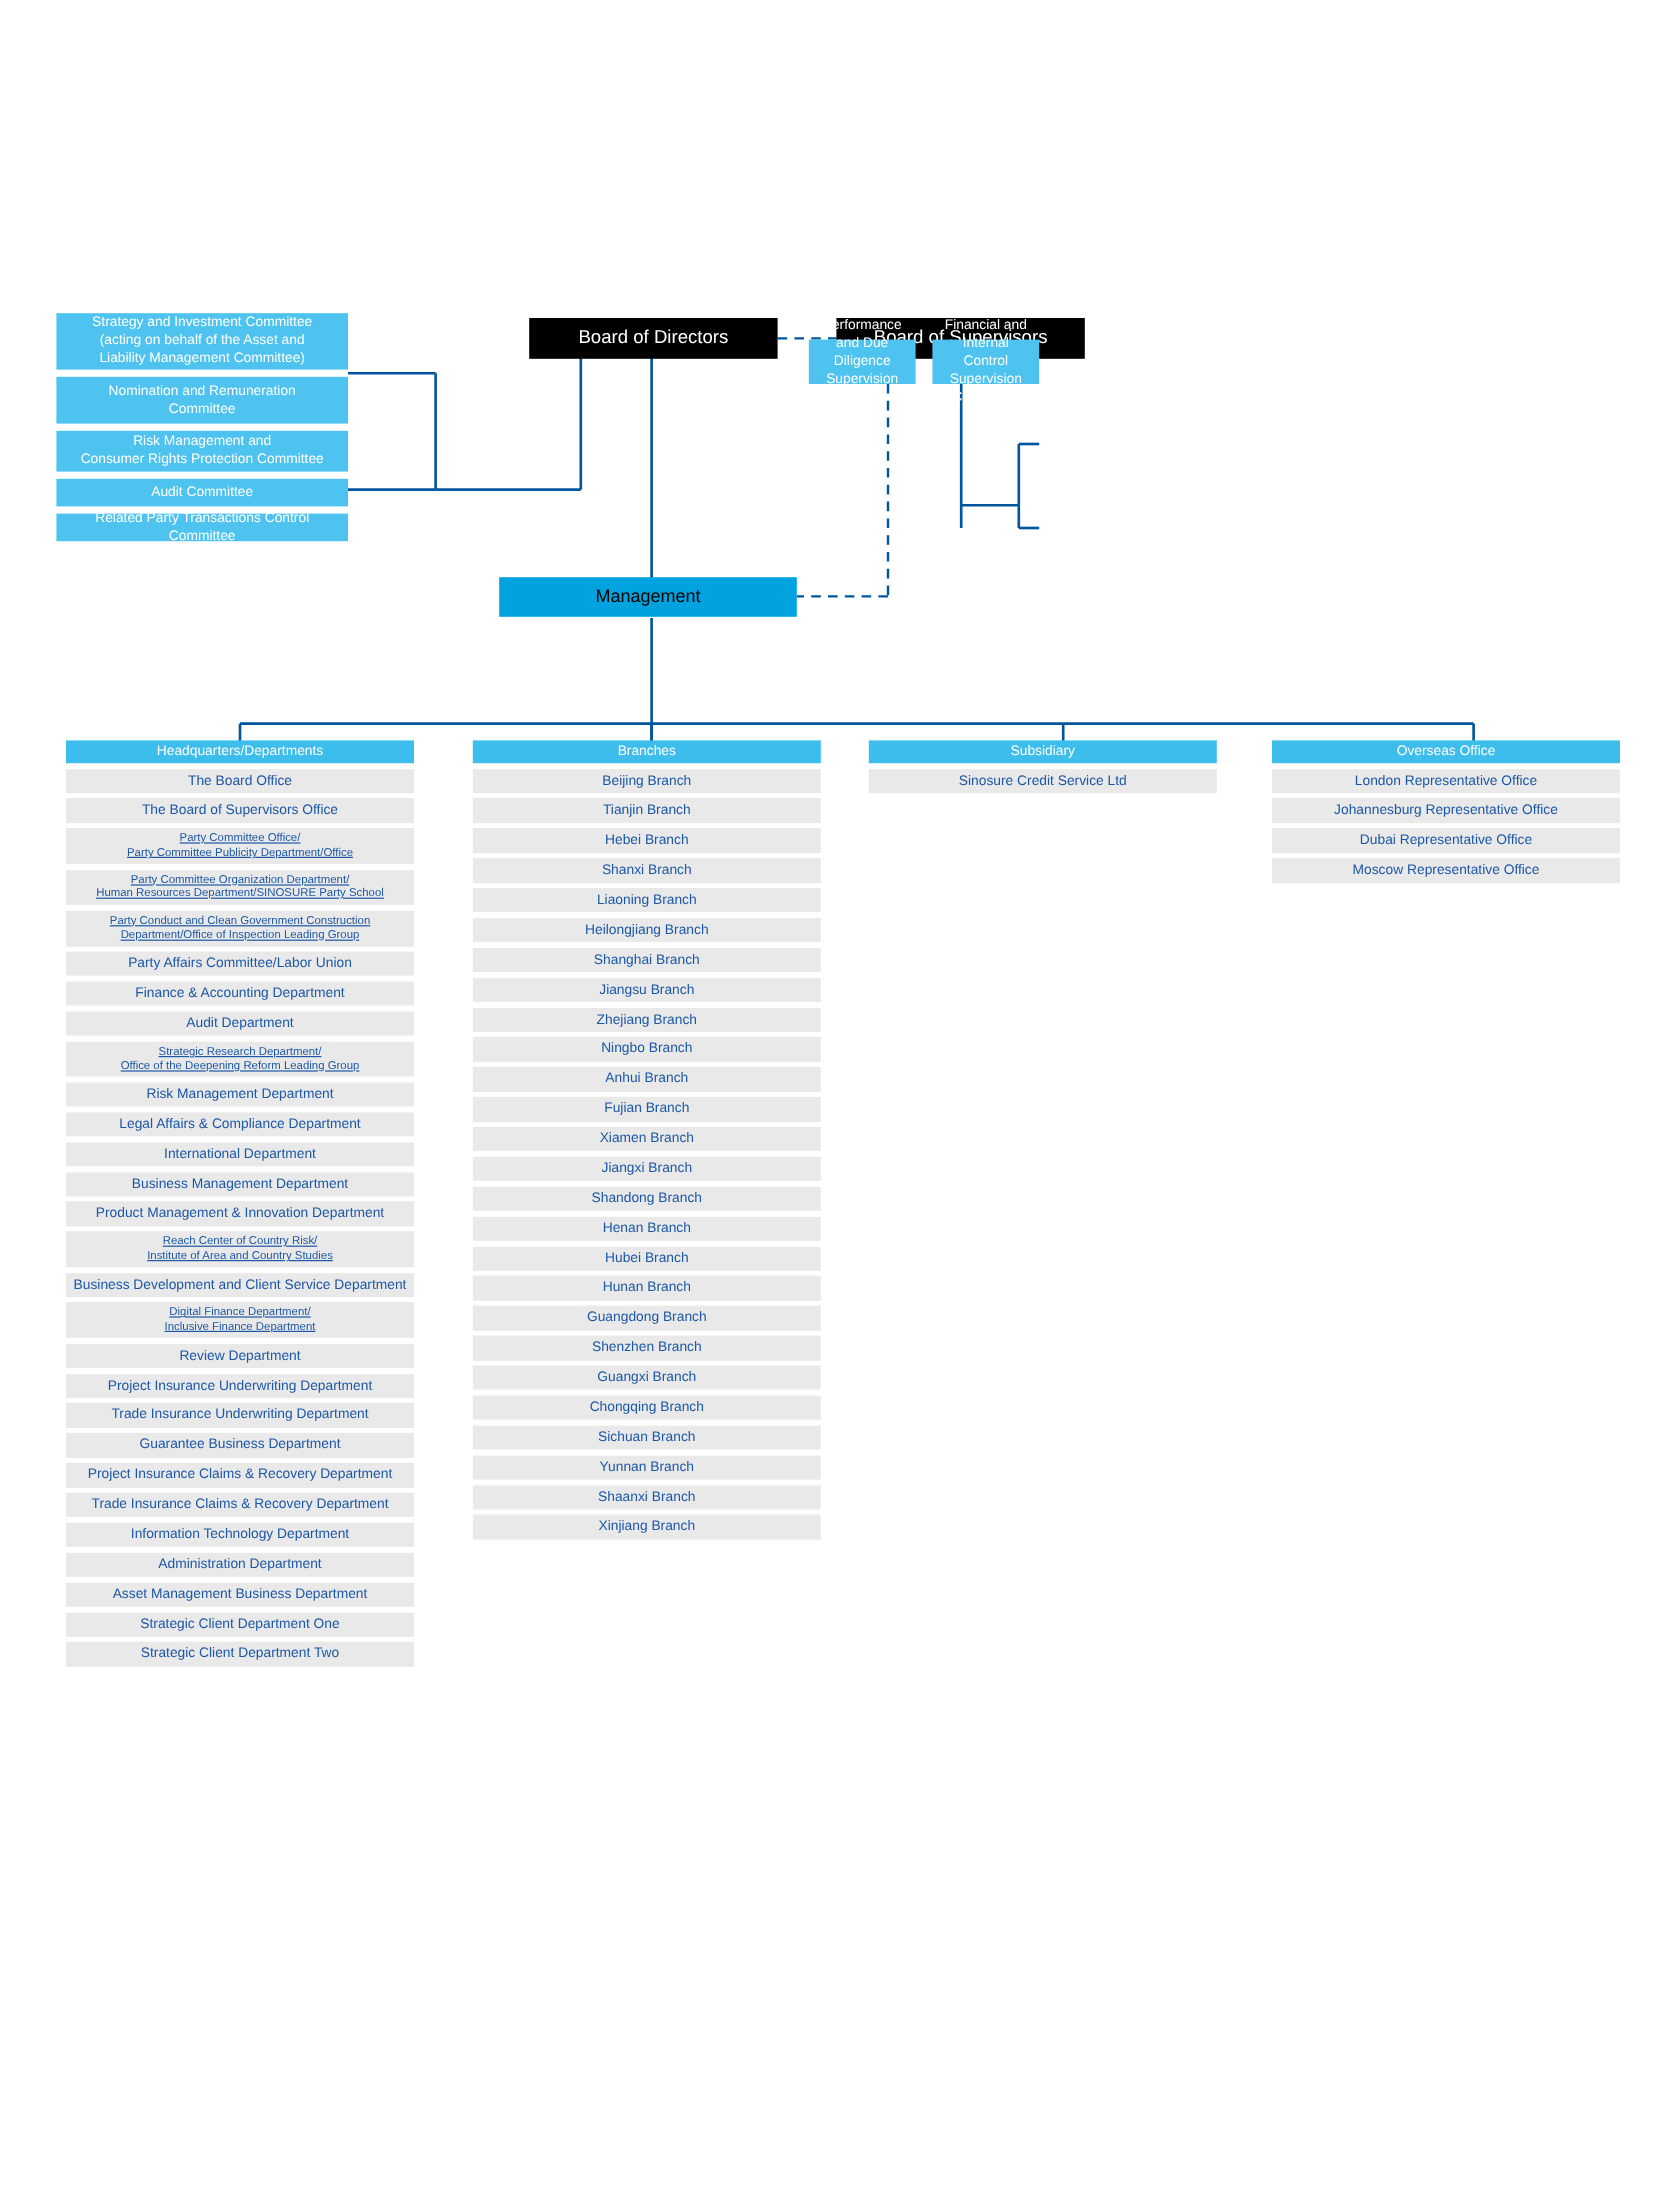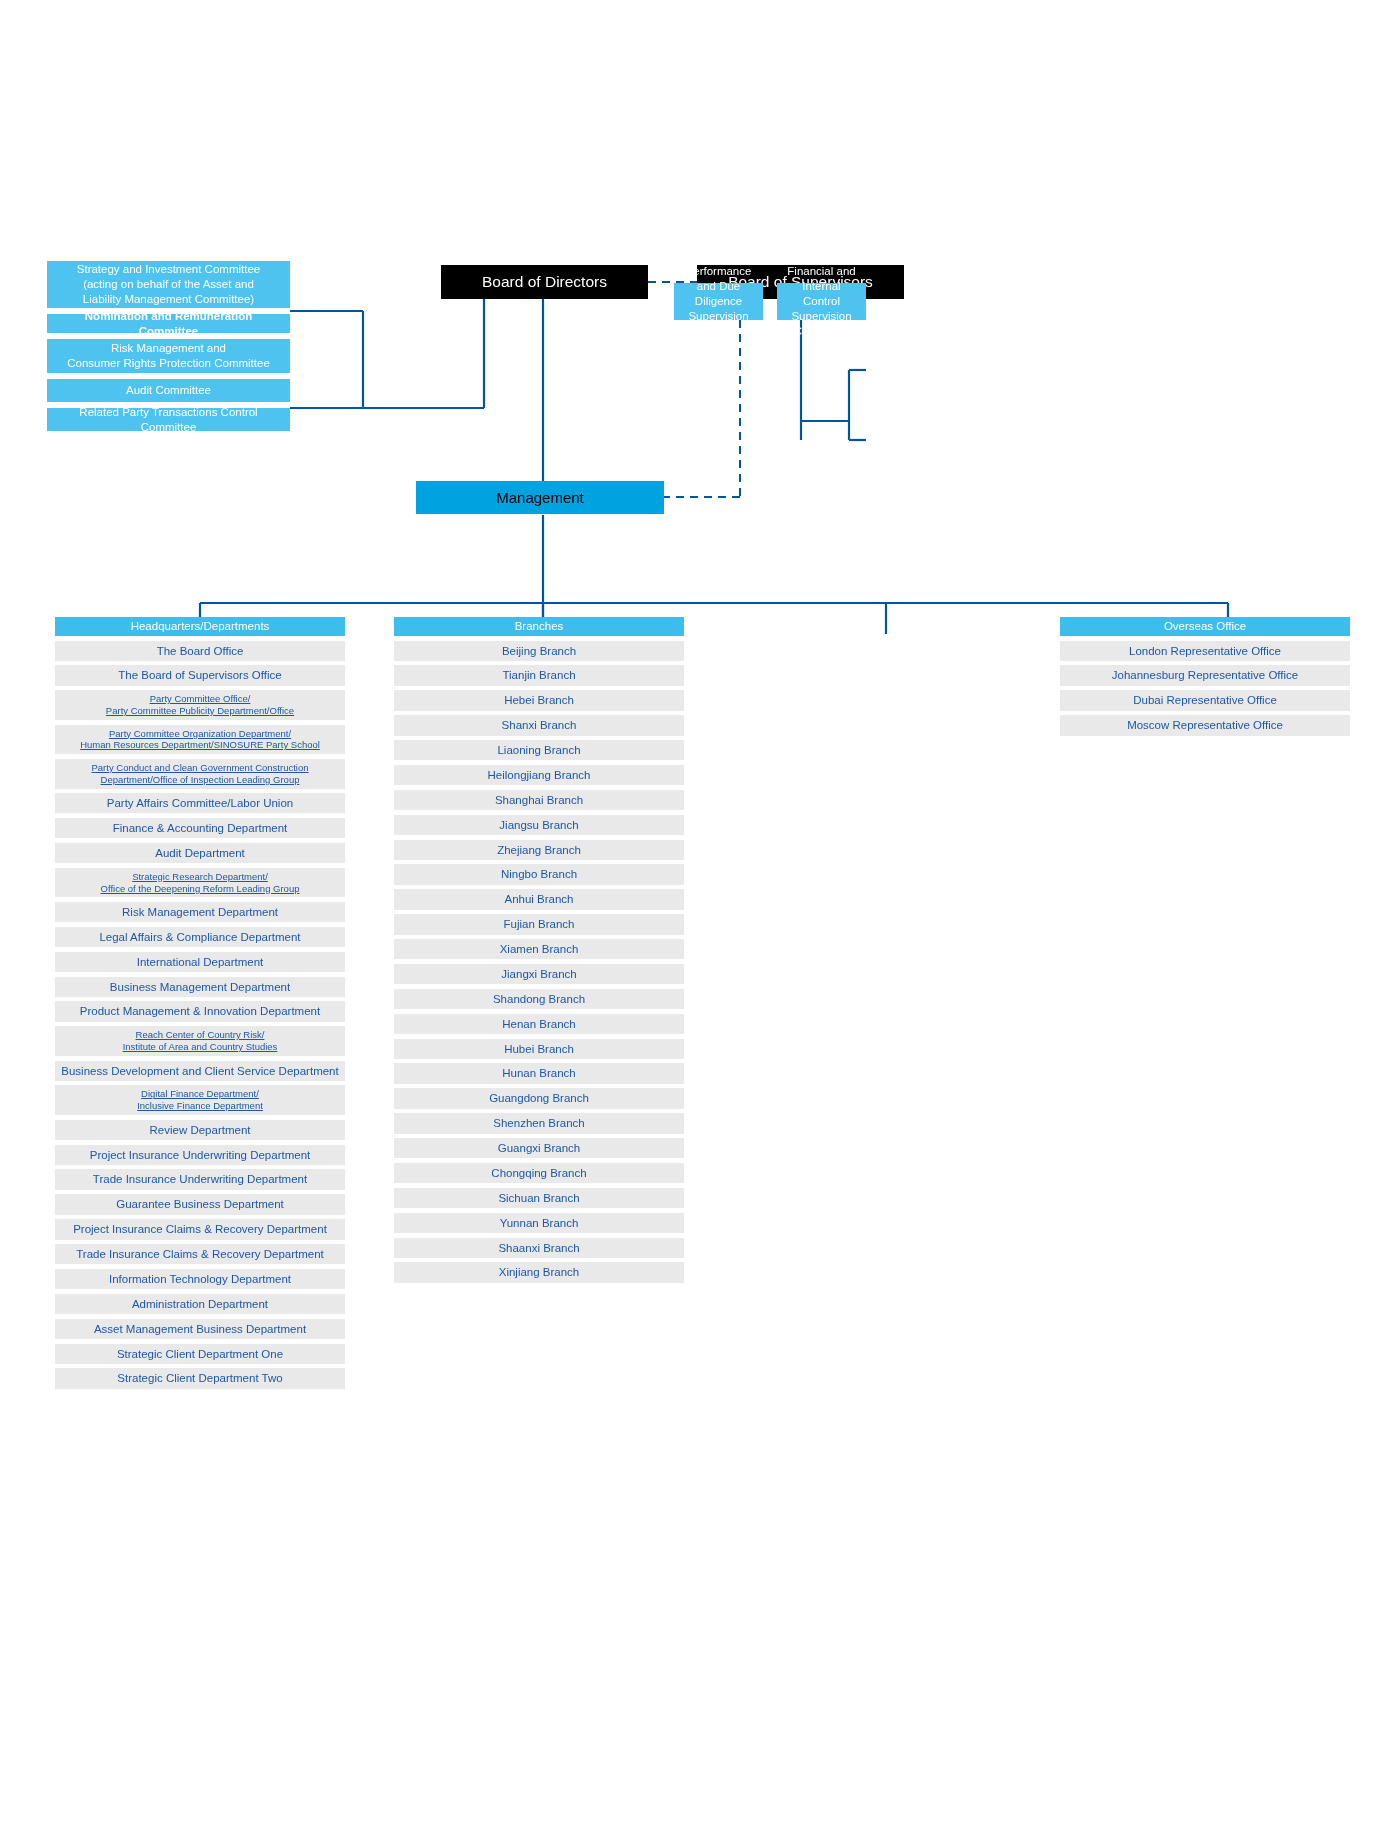--- a/index.html
+++ b/index.html
@@ -98,21 +98,21 @@
   </div>
 
   <div class="box midblue" style="left:416px;top:481px;width:248px;height:33px;">
     <span>Management</span>
   </div>
 
   <div id="leftcom">
     <div class="lightblue" style="height:47px;">
         <span>Strategy and Investment Committee<br>(acting on behalf of the Asset and<br>Liability Management Committee)</span>
       </div>
-    <div class="lightblue" style="height:19px;font-weight:bold;">
+    <div class="lightblue" style="height:39px;">
         <span>Nomination and Remuneration Committee</span>
       </div>
     <div class="lightblue" style="height:34px;">
         <span>Risk Management and<br>Consumer Rights Protection Committee</span>
       </div>
     <div class="lightblue" style="height:23px;">
         <span>Audit Committee</span>
       </div>
     <div class="lightblue" style="height:23px;">
         <span>Related Party Transactions Control Committee</span>
@@ -293,20 +293,28 @@
       <div class="cell">
         <span>Yunnan Branch</span>
       </div>
       <div class="cell">
         <span>Shaanxi Branch</span>
       </div>
       <div class="cell">
         <span>Xinjiang Branch</span>
       </div>
     </div>
+  <div class="col" style="left:724px;top:617px;width:290px;">
+      <div class="hdr">
+        <span>Subsidiary</span>
+      </div>
+      <div class="cell">
+        <span>Sinosure Credit Service Ltd</span>
+      </div>
+    </div>
   <div class="col" style="left:1060px;top:617px;width:290px;">
       <div class="hdr">
         <span>Overseas Office</span>
       </div>
       <div class="cell">
         <span>London Representative Office</span>
       </div>
       <div class="cell">
         <span>Johannesburg Representative Office</span>
       </div>

